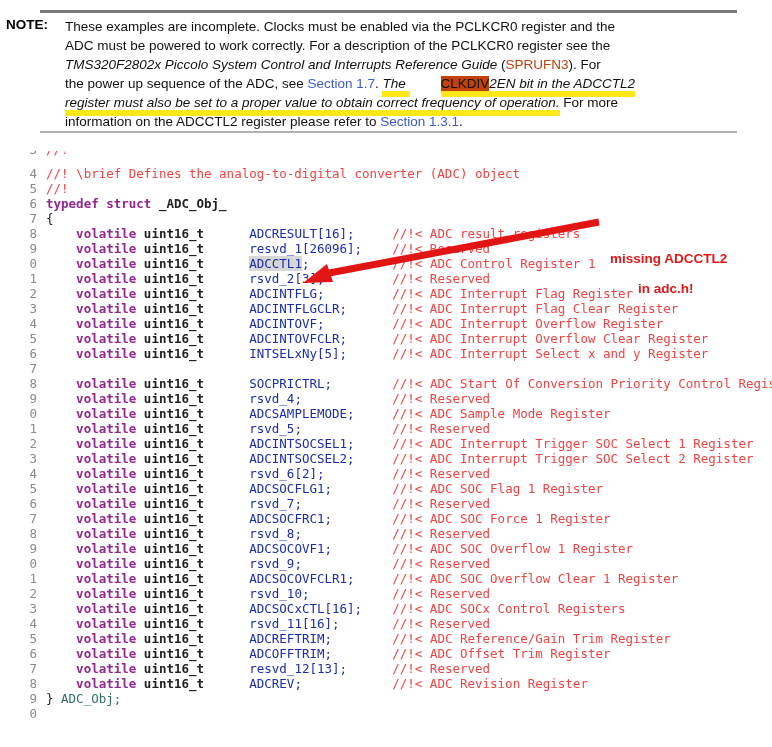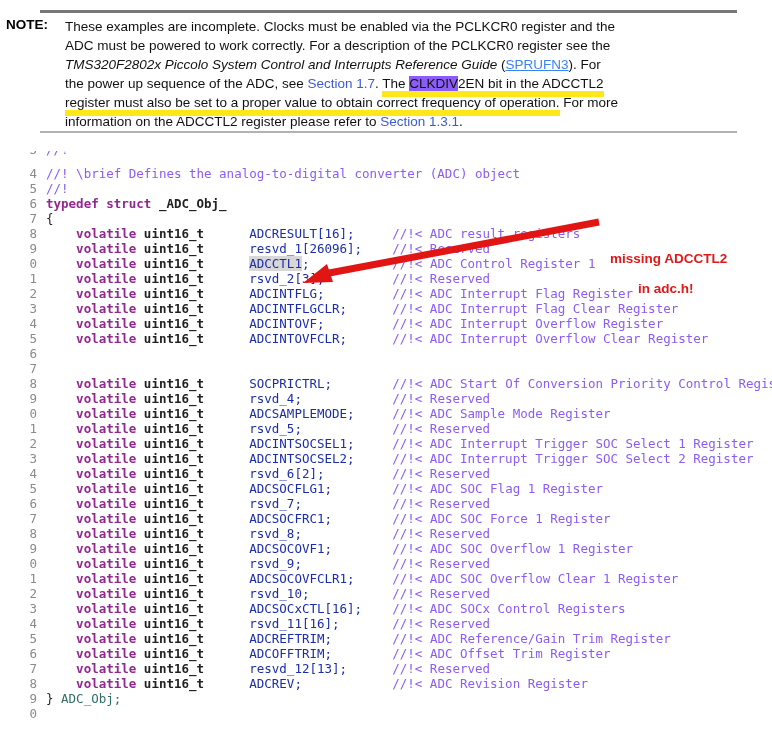--- a/index.html
+++ b/index.html
@@ -11,37 +11,37 @@
   .rule-bottom{position:absolute;left:40px;top:131px;width:697px;height:2px;background:#b2b2b2;}
 
   
   .note-label{position:absolute;left:6px;top:17px;font-size:13.5px;font-weight:bold;color:#000;}
   .note-body{position:absolute;left:57px;top:17px;width:690px;
              font-size:13.5px;line-height:19px;color:#111;}
   .note-body .line{height:19px;white-space:pre;}
   .nt{color:#111;}
   .nit{font-style:italic;color:#111;}
   .nlk{color:#3d5bd1;cursor:pointer;}
-  .nlku{color:#3b82f6;text-decoration:underline;cursor:pointer;}
-  .ny{border-bottom:6px solid #ffe81a;}
-  .nyc{background:#8b5cf6;border-bottom:6px solid #ffe81a;}
+  .nlku{color:#c2410c;cursor:pointer;}
+  .ny{border-bottom:6px solid #ffe81a;font-style:italic;}
+  .nyc{background:#c2410c;border-bottom:6px solid #ffe81a;margin-left:31px;}
 
   
   .code{position:absolute;left:29px;top:151px;
         font-family:"DejaVu Sans Mono","Liberation Mono",monospace;
         font-size:12.5px;line-height:15px;color:#222;}
   .code .line{height:15px;white-space:pre;}
   .gutter{display:inline-block;width:9px;height:15px;overflow:hidden;
           vertical-align:top;position:relative;}
   .num{position:absolute;right:1px;top:0;color:#8a8a8a;}
   .segs{padding-left:8px;}
   .k{color:#92278f;font-weight:bold;}
   .t{color:#222222;font-weight:bold;text-align:right;}
   .i{color:#1c2dab;}
-  .c{color:#8b5cf6;}
+  .c{color:#ef4444;}
   .s{color:#2f6f68;}
   .p{color:#222222;}
   .hl{color:#1c2dab;background:#d7d7d7;}
   .partial-bottom{height:6px;overflow:hidden;}
   .partial-bottom > *{position:relative;top:-9px;}
   .partial-top{height:5px;overflow:hidden;}
 
   
   .anno{position:absolute;color:#e01818;font-weight:bold;font-size:13.5px;
         font-family:"Liberation Sans",sans-serif;white-space:pre;margin-top:44px;}
@@ -75,21 +75,21 @@
       <div class="line"><span class="gutter"><span class="num">46</span></span><span class="segs"><span class="k">typedef</span><span class="p"> </span><span class="k">struct</span><span class="p"> </span><span class="t">_ADC_Obj_</span></span></div>
       <div class="line"><span class="gutter"><span class="num">47</span></span><span class="segs"><span class="p">{</span></span></div>
       <div class="line"><span class="gutter"><span class="num">48</span></span><span class="segs"><span class="p">    </span><span class="k">volatile</span><span class="p"> </span><span class="t">uint16_t</span><span class="p">      </span><span class="i">ADCRESULT[16];</span><span class="p">     </span><span class="c">//!&lt; ADC result registers</span></span></div>
       <div class="line"><span class="gutter"><span class="num">49</span></span><span class="segs"><span class="p">    </span><span class="k">volatile</span><span class="p"> </span><span class="t">uint16_t</span><span class="p">      </span><span class="i">resvd_1[26096];</span><span class="p">    </span><span class="c">//!&lt; Reserved</span></span></div>
       <div class="line"><span class="gutter"><span class="num">50</span></span><span class="segs"><span class="p">    </span><span class="k">volatile</span><span class="p"> </span><span class="t">uint16_t</span><span class="p">      </span><span class="hl">ADCCTL1</span><span class="i">;</span><span class="p">           </span><span class="c">//!&lt; ADC Control Register 1</span></span></div>
       <div class="line"><span class="gutter"><span class="num">51</span></span><span class="segs"><span class="p">    </span><span class="k">volatile</span><span class="p"> </span><span class="t">uint16_t</span><span class="p">      </span><span class="i">rsvd_2[3];</span><span class="p">         </span><span class="c">//!&lt; Reserved</span></span></div>
       <div class="line"><span class="gutter"><span class="num">52</span></span><span class="segs"><span class="p">    </span><span class="k">volatile</span><span class="p"> </span><span class="t">uint16_t</span><span class="p">      </span><span class="i">ADCINTFLG;</span><span class="p">         </span><span class="c">//!&lt; ADC Interrupt Flag Register</span></span></div>
       <div class="line"><span class="gutter"><span class="num">53</span></span><span class="segs"><span class="p">    </span><span class="k">volatile</span><span class="p"> </span><span class="t">uint16_t</span><span class="p">      </span><span class="i">ADCINTFLGCLR;</span><span class="p">      </span><span class="c">//!&lt; ADC Interrupt Flag Clear Register</span></span></div>
       <div class="line"><span class="gutter"><span class="num">54</span></span><span class="segs"><span class="p">    </span><span class="k">volatile</span><span class="p"> </span><span class="t">uint16_t</span><span class="p">      </span><span class="i">ADCINTOVF;</span><span class="p">         </span><span class="c">//!&lt; ADC Interrupt Overflow Register</span></span></div>
       <div class="line"><span class="gutter"><span class="num">55</span></span><span class="segs"><span class="p">    </span><span class="k">volatile</span><span class="p"> </span><span class="t">uint16_t</span><span class="p">      </span><span class="i">ADCINTOVFCLR;</span><span class="p">      </span><span class="c">//!&lt; ADC Interrupt Overflow Clear Register</span></span></div>
-      <div class="line"><span class="gutter"><span class="num">56</span></span></div>
+      <div class="line"><span class="gutter"><span class="num">56</span></span><span class="segs"><span class="p">    </span><span class="k">volatile</span><span class="p"> </span><span class="t">uint16_t</span><span class="p">      </span><span class="i">INTSELxNy[5];</span><span class="p">      </span><span class="c">//!&lt; ADC Interrupt Select x and y Register</span></span></div>
       <div class="line"><span class="gutter"><span class="num">57</span></span></div>
       <div class="line"><span class="gutter"><span class="num">58</span></span><span class="segs"><span class="p">    </span><span class="k">volatile</span><span class="p"> </span><span class="t">uint16_t</span><span class="p">      </span><span class="i">SOCPRICTRL;</span><span class="p">        </span><span class="c">//!&lt; ADC Start Of Conversion Priority Control Register</span></span></div>
       <div class="line"><span class="gutter"><span class="num">59</span></span><span class="segs"><span class="p">    </span><span class="k">volatile</span><span class="p"> </span><span class="t">uint16_t</span><span class="p">      </span><span class="i">rsvd_4;</span><span class="p">            </span><span class="c">//!&lt; Reserved</span></span></div>
       <div class="line"><span class="gutter"><span class="num">60</span></span><span class="segs"><span class="p">    </span><span class="k">volatile</span><span class="p"> </span><span class="t">uint16_t</span><span class="p">      </span><span class="i">ADCSAMPLEMODE;</span><span class="p">     </span><span class="c">//!&lt; ADC Sample Mode Register</span></span></div>
       <div class="line"><span class="gutter"><span class="num">61</span></span><span class="segs"><span class="p">    </span><span class="k">volatile</span><span class="p"> </span><span class="t">uint16_t</span><span class="p">      </span><span class="i">rsvd_5;</span><span class="p">            </span><span class="c">//!&lt; Reserved</span></span></div>
       <div class="line"><span class="gutter"><span class="num">62</span></span><span class="segs"><span class="p">    </span><span class="k">volatile</span><span class="p"> </span><span class="t">uint16_t</span><span class="p">      </span><span class="i">ADCINTSOCSEL1;</span><span class="p">     </span><span class="c">//!&lt; ADC Interrupt Trigger SOC Select 1 Register</span></span></div>
       <div class="line"><span class="gutter"><span class="num">63</span></span><span class="segs"><span class="p">    </span><span class="k">volatile</span><span class="p"> </span><span class="t">uint16_t</span><span class="p">      </span><span class="i">ADCINTSOCSEL2;</span><span class="p">     </span><span class="c">//!&lt; ADC Interrupt Trigger SOC Select 2 Register</span></span></div>
       <div class="line"><span class="gutter"><span class="num">64</span></span><span class="segs"><span class="p">    </span><span class="k">volatile</span><span class="p"> </span><span class="t">uint16_t</span><span class="p">      </span><span class="i">rsvd_6[2];</span><span class="p">         </span><span class="c">//!&lt; Reserved</span></span></div>
       <div class="line"><span class="gutter"><span class="num">65</span></span><span class="segs"><span class="p">    </span><span class="k">volatile</span><span class="p"> </span><span class="t">uint16_t</span><span class="p">      </span><span class="i">ADCSOCFLG1;</span><span class="p">        </span><span class="c">//!&lt; ADC SOC Flag 1 Register</span></span></div>
       <div class="line"><span class="gutter"><span class="num">66</span></span><span class="segs"><span class="p">    </span><span class="k">volatile</span><span class="p"> </span><span class="t">uint16_t</span><span class="p">      </span><span class="i">rsvd_7;</span><span class="p">            </span><span class="c">//!&lt; Reserved</span></span></div>

